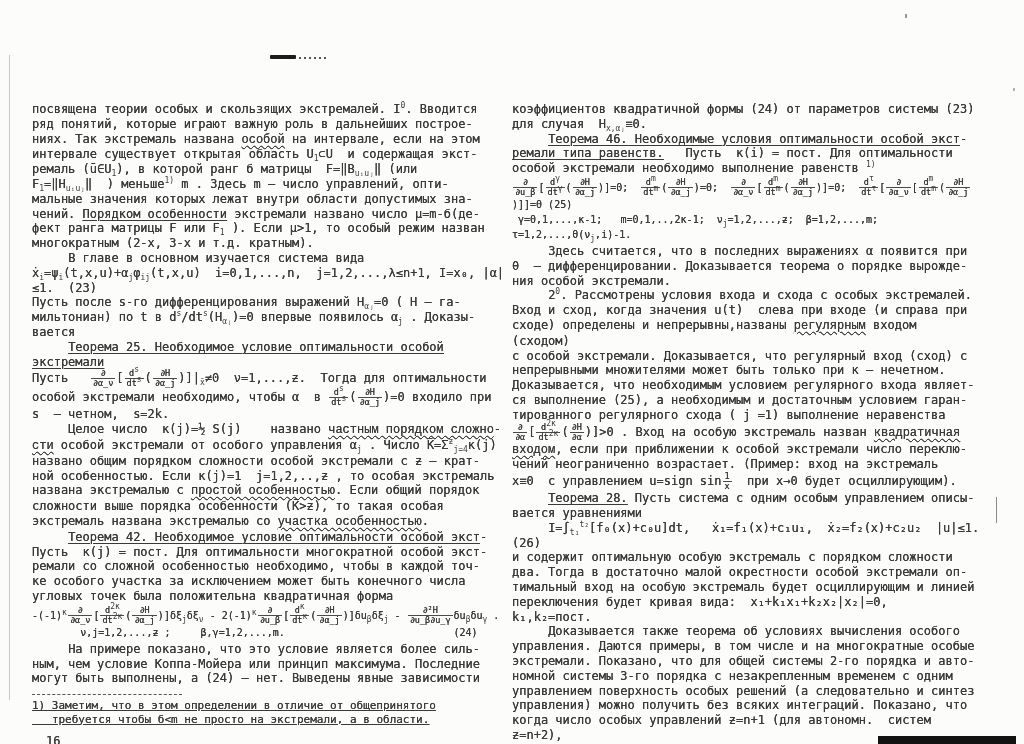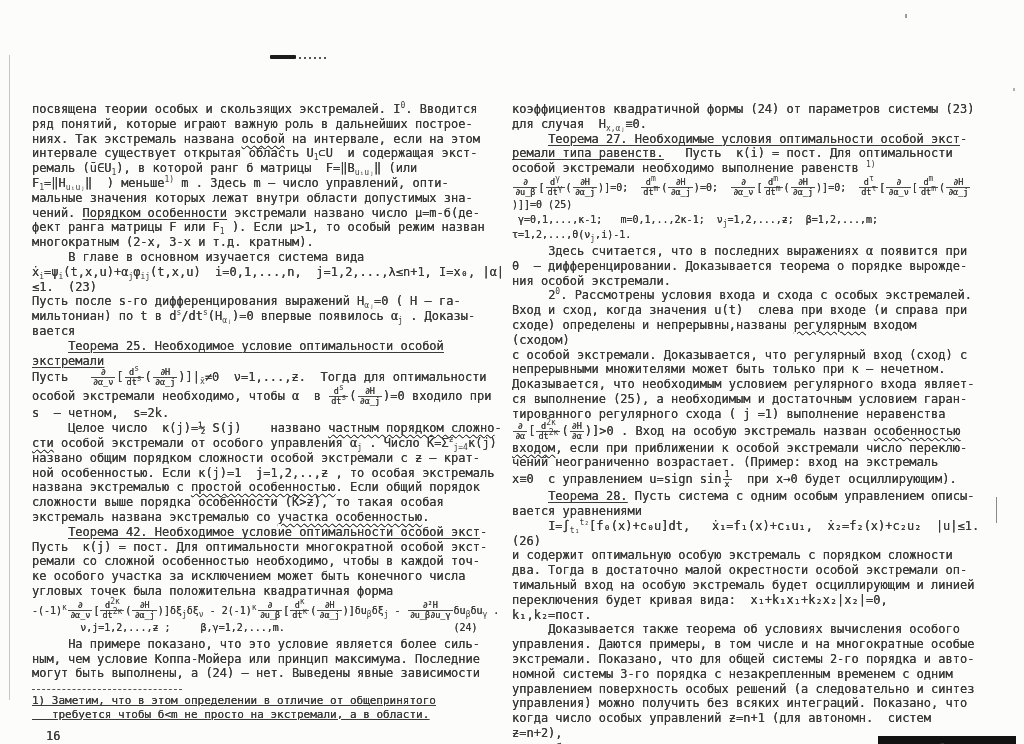--- a/index.html
+++ b/index.html
@@ -19,21 +19,21 @@
     text-shadow:0 0 0.5px currentColor;
     word-break:break-word;
   }
   .blk.formula{font-size:11px;line-height:15px;margin:2px 0 2px 0;}
   .blk.formula.small{font-size:10px;}
   sup,sub{font-size:8px;line-height:0;text-shadow:none;}
   .fr{display:inline-block;text-align:center;vertical-align:-4px;margin:0 1px;}
   .fr .fn{display:block;font-size:8.5px;line-height:9px;border-bottom:1px solid #4a4a4a;padding:0 2px;}
   .fr .fd{display:block;font-size:8.5px;line-height:9px;padding:0 2px;}
   .und{text-decoration:underline;text-decoration-thickness:1px;text-underline-offset:2px;}
-  .wvy{text-decoration:underline;text-decoration-style:wavy;text-decoration-thickness:1px;text-underline-offset:2px;}
+  .wvy{text-decoration:underline;text-decoration-style:wavy;text-decoration-thickness:1px;text-underline-offset:2px;font-family:Liberation Mono, monospace;}
   .footnote-rule{width:150px;border-top:1px dashed #555;margin:8px 0 4px 0;height:0;}
   .footnote{white-space:pre-wrap;font-size:11px;line-height:13.5px;text-shadow:0 0 0.5px currentColor;text-decoration:underline;}
   .pagenum{font-size:12px;margin-top:8px;text-shadow:0 0 0.5px currentColor;}
   .pagenum.pn-left{padding-left:14px;}
   
   .edge-line{position:absolute;left:9px;top:55px;width:1px;height:645px;background:#c7c7c3;}
   .smudge{position:absolute;left:270px;top:55px;width:26px;height:4px;background:#1c1c1c;border-radius:1px;}
   .smudge-dots{position:absolute;left:299px;top:57px;width:28px;height:2px;
     background:repeating-linear-gradient(90deg,#555 0 2px,transparent 2px 5px);}
   .corner-bar{position:absolute;left:878px;top:736px;width:138px;height:8px;background:#121212;}
@@ -98,37 +98,37 @@
    требуется чтобы б&lt;m не просто на экстремали, а в области.</div>
     <div class="pagenum pn-left">16</div>
   </div>
 </div>
 
 <div class="page page-right">
   <div class="page-content">
     <div>
         <div class="blk">коэффициентов квадратичной формы (24) от параметров системы (23)
 для случая  H<sub>x,αⱼ</sub>≡0.</div>
-        <div class="blk">     <span class="und">Теорема 27. Необходимые условия оптимальности особой экст</span>-
+        <div class="blk">     <span class="und">Теорема 46. Необходимые условия оптимальности особой экст</span>-
 <span class="und">ремали типа равенств.</span>   Пусть  κ(i) = пост. Для оптимальности
 особой экстремали необходимо выполнение равенств <sup>1)</sup></div>
         <div class="blk formula small"><span class="fr"><span class="fn">∂</span><span class="fd">∂u_β</span></span>[<span class="fr"><span class="fn">d<sup>γ</sup></span><span class="fd">dt<sup>γ</sup></span></span>(<span class="fr"><span class="fn">∂H</span><span class="fd">∂α_j</span></span>)]=0;  <span class="fr"><span class="fn">d<sup>m</sup></span><span class="fd">dt<sup>m</sup></span></span>(<span class="fr"><span class="fn">∂H</span><span class="fd">∂α_j</span></span>)=0;  <span class="fr"><span class="fn">∂</span><span class="fd">∂α_ν</span></span>[<span class="fr"><span class="fn">d<sup>m</sup></span><span class="fd">dt<sup>m</sup></span></span>(<span class="fr"><span class="fn">∂H</span><span class="fd">∂α_j</span></span>)]=0;  <span class="fr"><span class="fn">d<sup>τ</sup></span><span class="fd">dt<sup>τ</sup></span></span>[<span class="fr"><span class="fn">∂</span><span class="fd">∂α_ν</span></span>[<span class="fr"><span class="fn">d<sup>m</sup></span><span class="fd">dt<sup>m</sup></span></span>(<span class="fr"><span class="fn">∂H</span><span class="fd">∂α_j</span></span>)]]=0 (25)
  γ=0,1,...,κ-1;   m=0,1,..,2κ-1;  ν<sub>j</sub>=1,2,...,ƶ;  β=1,2,...,m;  τ=1,2,...,θ(ν<sub>j</sub>,i)-1.</div>
         <div class="blk">     Здесь считается, что в последних выражениях α появится при
 θ  – дифференцировании. Доказывается теорема о порядке вырожде-
 ния особой экстремали.</div>
         <div class="blk">     2<sup>0</sup>. Рассмотрены условия входа и схода с особых экстремалей.
 Вход и сход, когда значения u(t)  слева при входе (и справа при
 сходе) определены и непрерывны,названы <span class="wvy">регулярным</span> входом (сходом)
 с особой экстремали. Доказывается, что регулярный вход (сход) с
 непрерывными множителями может быть только при κ – нечетном.
 Доказывается, что необходимым условием регулярного входа являет-
 ся выполнение (25), а необходимым и достаточным условием гаран-
 тированного регулярного схода ( j =1) выполнение неравенства
-<span class="fr"><span class="fn">∂</span><span class="fd">∂α</span></span>[<span class="fr"><span class="fn">d<sup>2κ</sup></span><span class="fd">dt<sup>2κ</sup></span></span>(<span class="fr"><span class="fn">∂H</span><span class="fd">∂α</span></span>)]&gt;0 . Вход на особую экстремаль назван <span class="wvy">особенностью</span>
+<span class="fr"><span class="fn">∂</span><span class="fd">∂α</span></span>[<span class="fr"><span class="fn">d<sup>2κ</sup></span><span class="fd">dt<sup>2κ</sup></span></span>(<span class="fr"><span class="fn">∂H</span><span class="fd">∂α</span></span>)]&gt;0 . Вход на особую экстремаль назван <span class="wvy">квадратичная</span>
 <span class="wvy">входом</span>, если при приближении к особой экстремали число переклю-
 чений неограниченно возрастает. (Пример: вход на экстремаль
 x≡0  с управлением u=sign sin<span class="fr"><span class="fn">1</span><span class="fd">x</span></span>  при x→0 будет осциллирующим).</div>
         <div class="blk">     <span class="und">Теорема 28.</span> Пусть система с одним особым управлением описы-
 вается уравнениями
      I=∫<sub>t₁</sub><sup>t₂</sup>[f₀(x)+c₀u]dt,   ẋ₁=f₁(x)+c₁u₁,  ẋ₂=f₂(x)+c₂u₂  |u|≤1.    (26)
 и содержит оптимальную особую экстремаль с порядком сложности
 два. Тогда в достаточно малой окрестности особой экстремали оп-
 тимальный вход на особую экстремаль будет осциллирующим и линией
 переключения будет кривая вида:  x₁+k₁x₁+k₂x₂|x₂|=0,  k₁,k₂=пост.</div>

